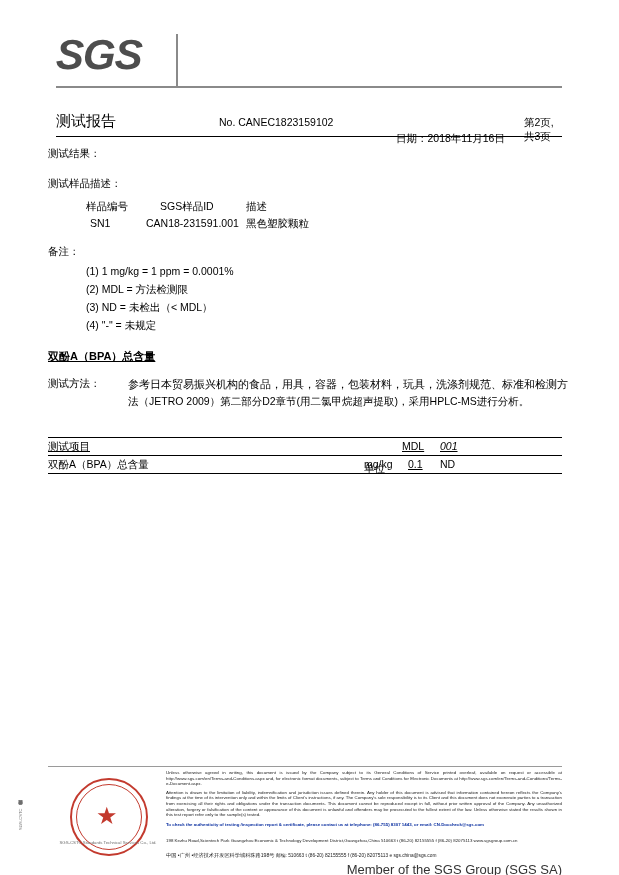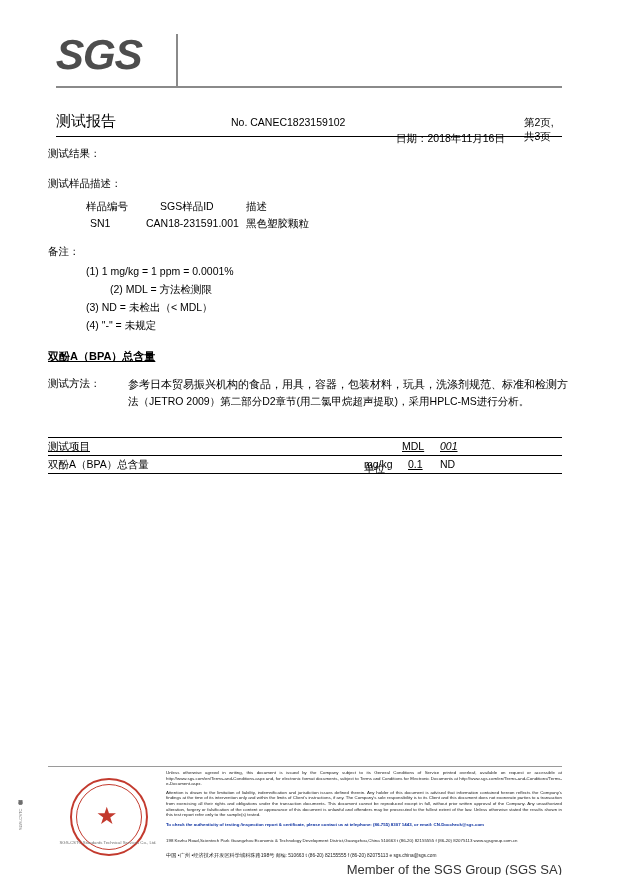--- a/index.html
+++ b/index.html
@@ -67,21 +67,21 @@
   }
   .doc-title {
     position: absolute;
     left: 0;
     top: 0;
     font-size: 15px;
     font-weight: normal;
   }
   .doc-no {
     position: absolute;
-    left: 175px;
+    left: 163px;
     top: 4px;
     font-size: 10.5px;
   }
   .doc-date {
     position: absolute;
     left: 340px;
     top: 20px;
     font-size: 10.5px;
   }
   .doc-page {
@@ -116,21 +116,21 @@
   
   .st-h1 { left: 86px; top: 200px; }
   .st-h2 { left: 160px; top: 200px; }
   .st-h3 { left: 246px; top: 200px; }
   .st-v1 { left: 90px; top: 217px; }
   .st-v2 { left: 146px; top: 217px; }
   .st-v3 { left: 246px; top: 217px; }
 
   .remark-label { left: 48px; top: 245px; }
   .rm1 { left: 86px; top: 265px; }
-  .rm2 { left: 86px; top: 283px; margin-left: 24px; }
+  .rm2 { left: 86px; top: 283px; }
   .rm3 { left: 86px; top: 301px; }
   .rm4 { left: 86px; top: 319px; }
 
   .section-title {
     position: absolute;
     left: 48px;
     top: 349px;
     font-size: 11px;
     font-weight: bold;
     text-decoration: underline;

